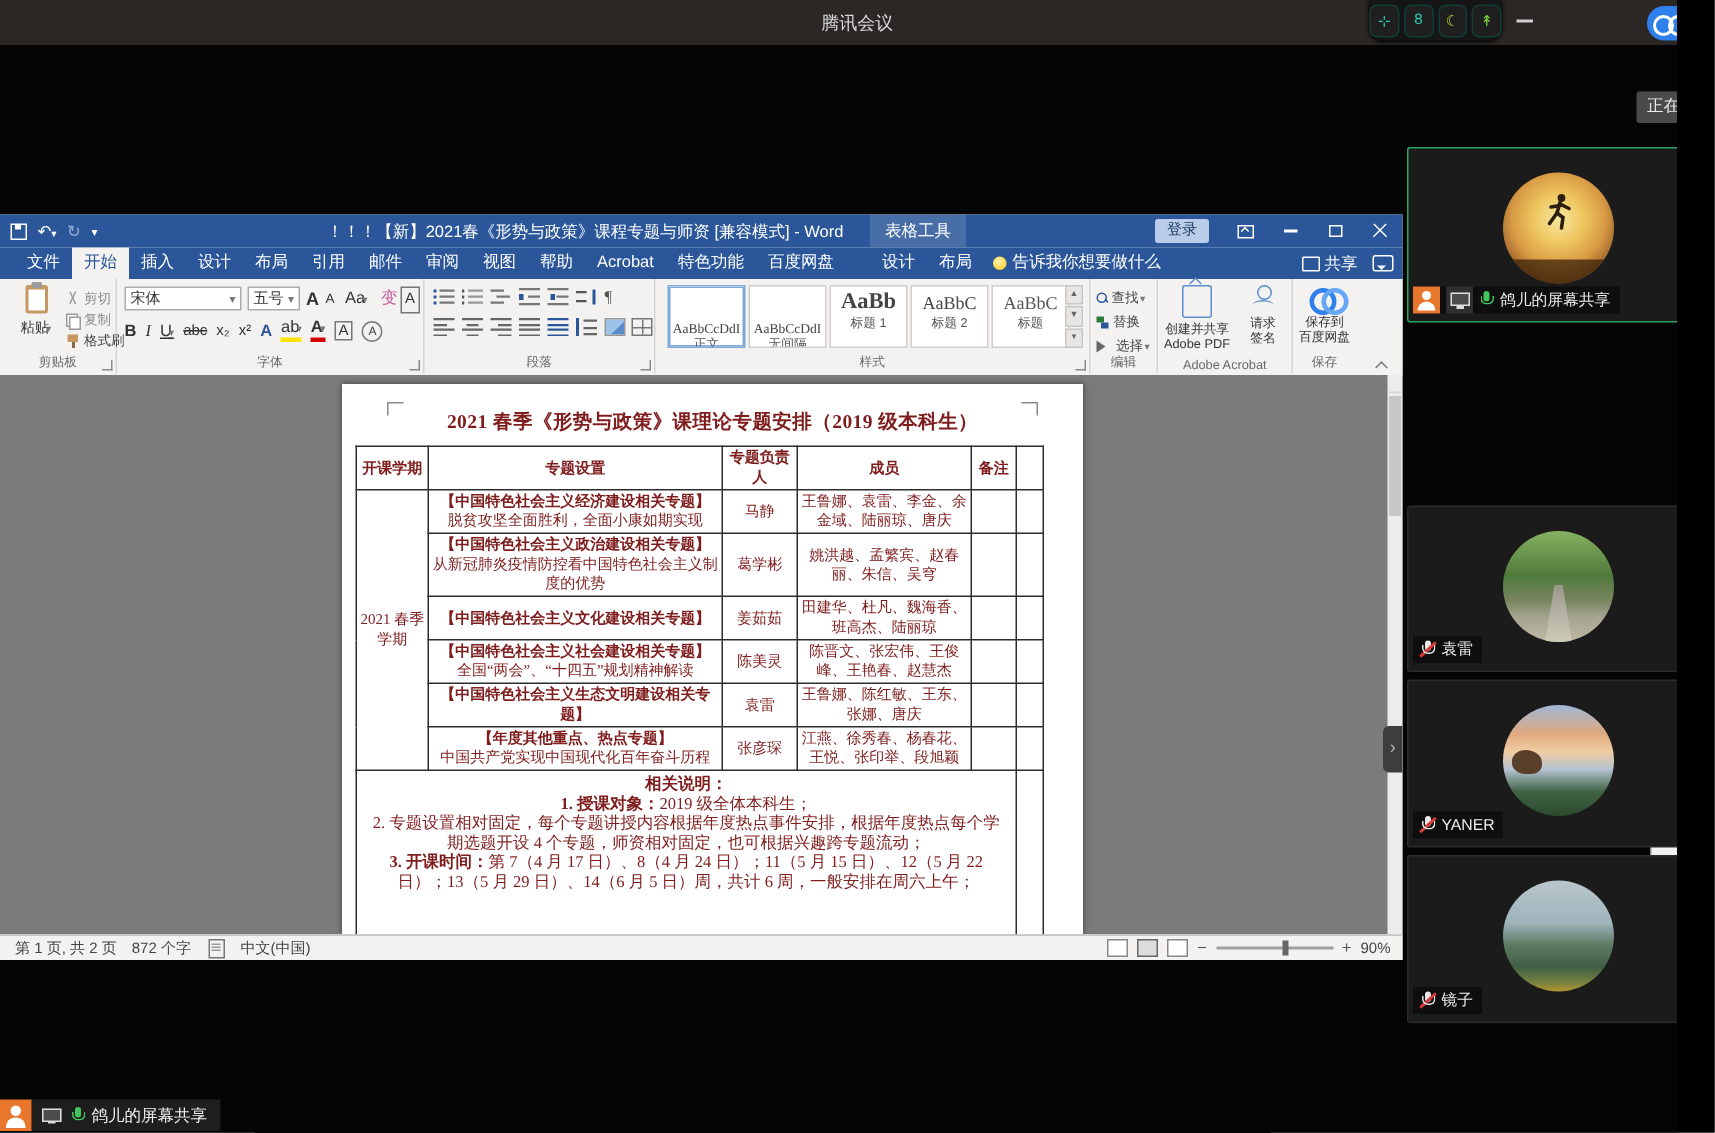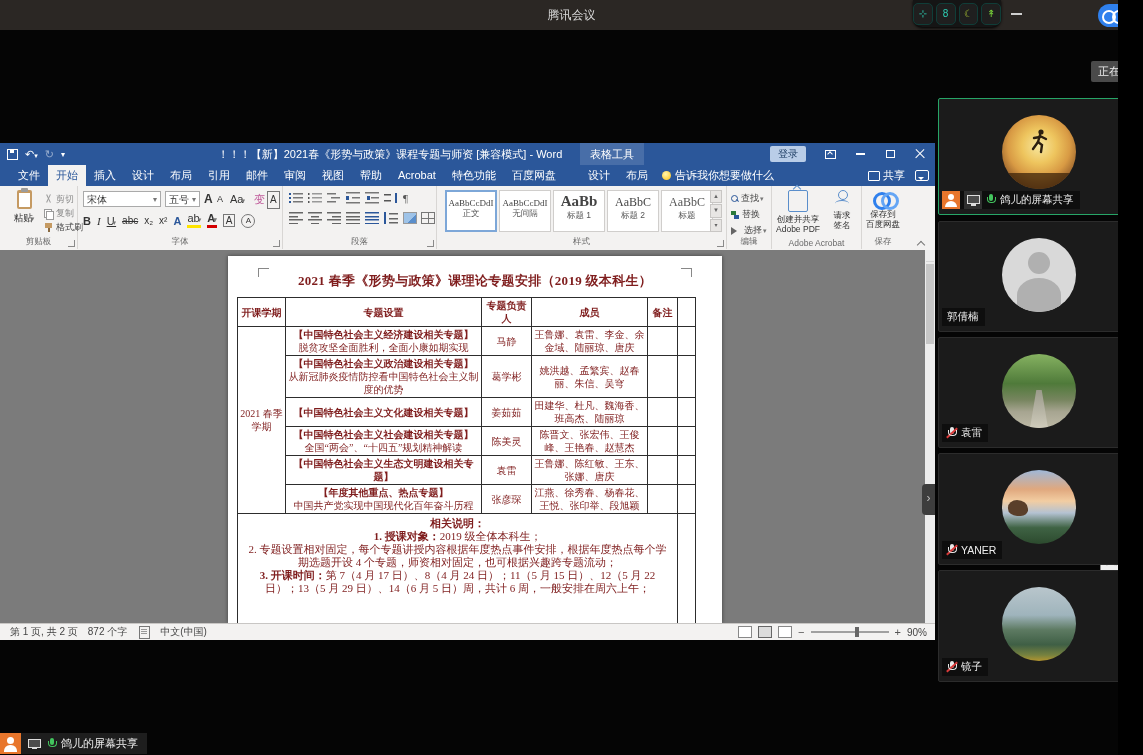--- a/index.html
+++ b/index.html
@@ -140,21 +140,21 @@
     background-size:2px 12px,9px 1.5px,9px 1.5px,9px 1.5px;background-position:0 0,5px 1px,5px 5.5px,5px 10px;}
   .pic-shade{background:linear-gradient(135deg,#9ec3e8 0 60%,#5a8ecb 60%);border:1px solid #999;width:12px;height:10px;}
   .pic-bord{width:12px;height:10px;border:1px solid #777;background-image:linear-gradient(#777,#777),linear-gradient(#777,#777);
     background-size:12px 1px,1px 10px;background-position:0 4.5px,5.5px 0;background-repeat:no-repeat;}
   .ddm{font-size:7px;color:#777;margin-left:-2px;}
 
   .g-styles{left:437px;width:290px;}
   .stylecards{position:absolute;left:8px;top:4px;display:flex;gap:2px;}
   .scard{width:52px;height:42px;background:#fff;border:1px solid #d0cecc;box-sizing:border-box;text-align:center;overflow:hidden;}
   .scard.sel{border:1px solid #7da7d8;box-shadow:inset 0 0 0 1px #7da7d8;}
-  .sprev{font-family:"Liberation Serif",serif;font-size:9px;margin-top:7px;white-space:nowrap;}
+  .sprev{font-family:"Liberation Serif",serif;font-size:9px;margin-top:23px;white-space:nowrap;}
   .sprev.h1{font-weight:bold;font-size:15px;margin-top:2px;}
   .sprev.h2{font-size:12px;margin-top:4px;}
   .sprev.ht{font-size:12px;color:#555;margin-top:4px;}
   .sname{font-size:8.5px;color:#555;margin-top:0;}
   .sscroll{position:absolute;right:4px;top:4px;width:12px;height:42px;display:flex;flex-direction:column;gap:1px;}
   .sscroll span{flex:1;background:#e8e6e4;border:1px solid #c8c6c4;font-size:6px;color:#666;text-align:center;line-height:11px;}
 
   .g-edit{left:727px;width:45px;}
   .erow{position:absolute;left:4px;display:flex;align-items:center;gap:3px;font-size:9px;color:#444;white-space:nowrap;}
   .mag{width:7px;height:7px;position:relative;display:inline-block;}
@@ -627,26 +627,20 @@
         </svg>
     </div>
     <div class="tlabel">
       <span class="pbadge"></span>
       <span class="monchip"></span>
       <span class="mic green"></span>
       <span>鸽儿的屏幕共享</span>
     </div>
   </div>
 
-  <div class="tile t2">
-    <div class="avatar av-default"></div>
-    <div class="tlabel pad">
-      <span>郭倩楠</span>
-    </div>
-  </div>
 
   <div class="tile t3">
     <div class="avatar av-trees"></div>
     <div class="tlabel pad">
       <span class="mic">
           <span class="slash"></span>
         </span>
       <span>袁雷</span>
     </div>
   </div>

